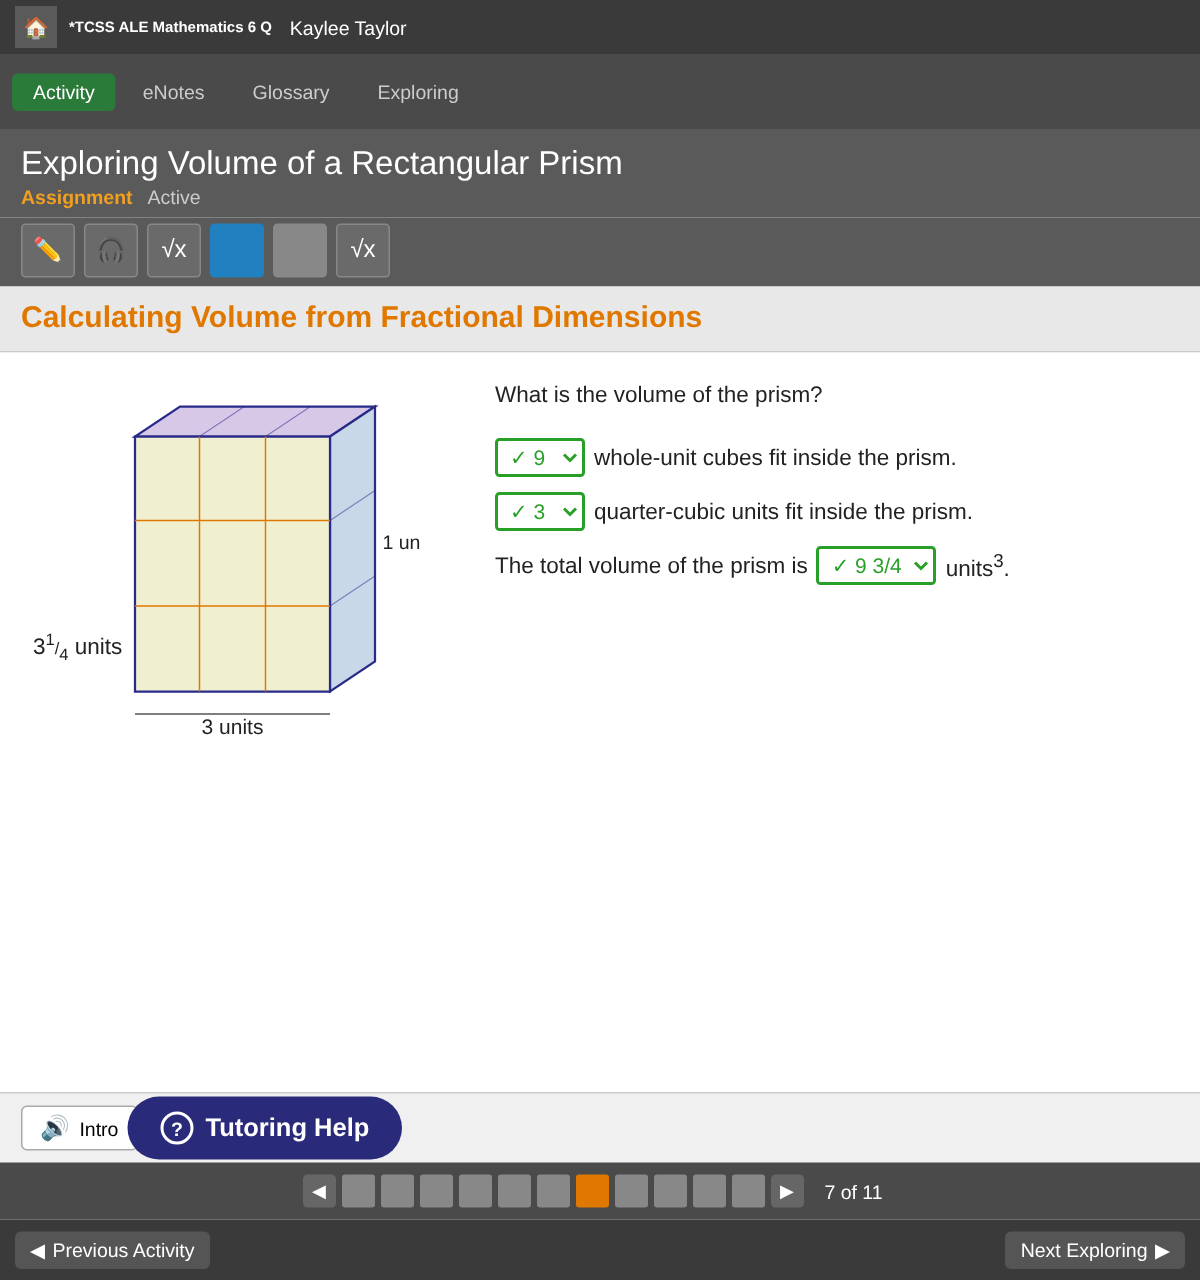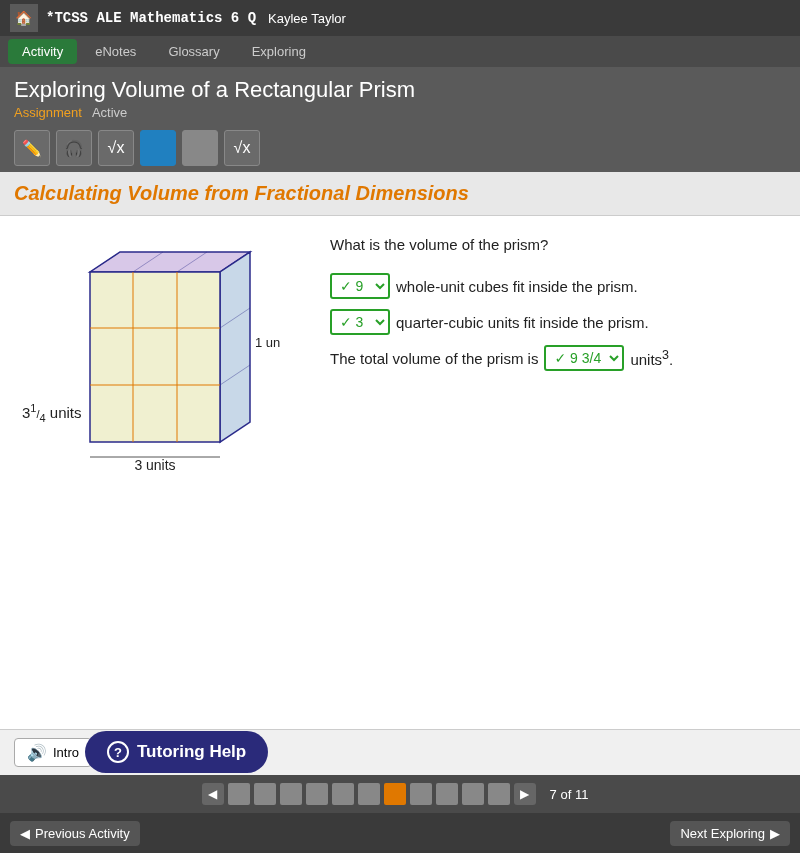--- a/index.html
+++ b/index.html
@@ -15,34 +15,33 @@
       gap: 8px;
     }
     .header-home-icon {
       width: 28px; height: 28px;
       background: #5a5a5a;
       display: flex; align-items: center; justify-content: center;
       color: white; font-size: 14px;
     }
     .header-title {
       color: white;
-      font-size: 14px;
+      font-size: 10px;
       font-weight: bold;
-      font-family: Liberation Mono, monospace;
     }
     .header-user {
       color: #ffffff;
       font-size: 13px;
       margin-left: 4px;
     }
 
     
     .nav-tabs {
       background: #4a4a4a;
-      height: 31px;
+      height: 50px;
       display: flex;
       align-items: center;
       padding: 0 8px;
       gap: 4px;
     }
     .nav-tab {
       padding: 5px 14px;
       font-size: 13px;
       border-radius: 4px;
       cursor: pointer;
@@ -67,21 +66,21 @@
     }
     .page-subtitle-row {
       display: flex;
       align-items: center;
       gap: 10px;
       margin-top: 2px;
     }
     .assignment-label {
       color: #f0a020;
       font-size: 13px;
-      font-weight: normal;
+      font-weight: bold;
     }
     .active-label {
       color: #ccc;
       font-size: 13px;
     }
 
     
     .toolbar {
       background: #5a5a5a;
       padding: 4px 14px 6px 14px;
@@ -105,21 +104,20 @@
     .toolbar-btn.sq-gray {
       background: #888;
       border-color: #888;
     }
 
     
     .section-header {
       background: #e8e8e8;
       padding: 10px 14px;
       border-bottom: 1px solid #ccc;
-      font-style: italic;
     }
     .section-header-text {
       color: #e07800;
       font-size: 20px;
       font-weight: bold;
     }
 
     
     .main-content {
       background: white;

